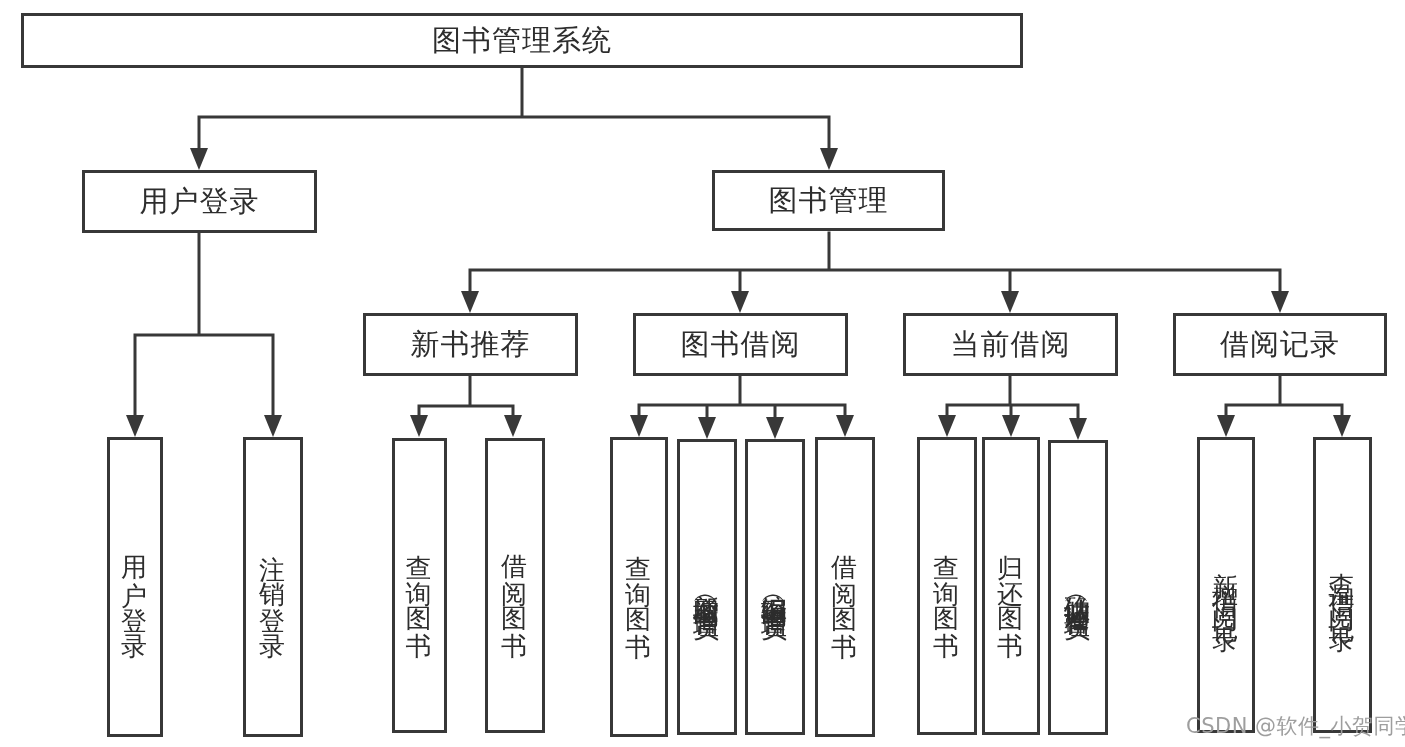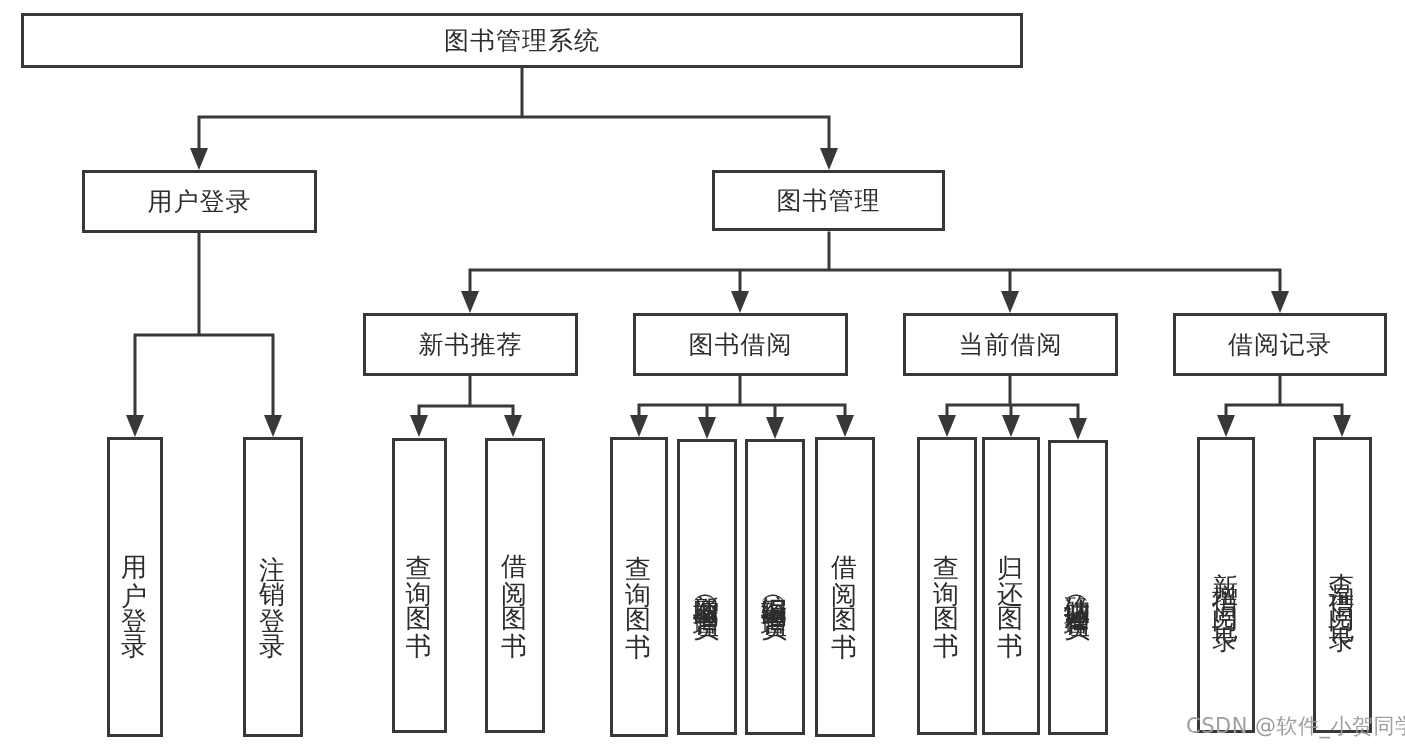--- a/index.html
+++ b/index.html
@@ -27,21 +27,21 @@
     box-sizing: border-box;
     background: #ffffff;
     border: 3px solid #383838;
     color: #2d2d2d;
     display: flex;
     align-items: center;
     justify-content: center;
     white-space: nowrap;
   }
   .h-box {
-    font-size: 25px;
+    font-size: 29px;
     letter-spacing: 1px;
   }
   .v-box {
     writing-mode: vertical-rl;
     text-orientation: mixed;
     font-size: 26px;
   }
   .sp4 { letter-spacing: 26px; }
   .sp6 { letter-spacing: 11px; }
   .sp9 { letter-spacing: 3px; }

